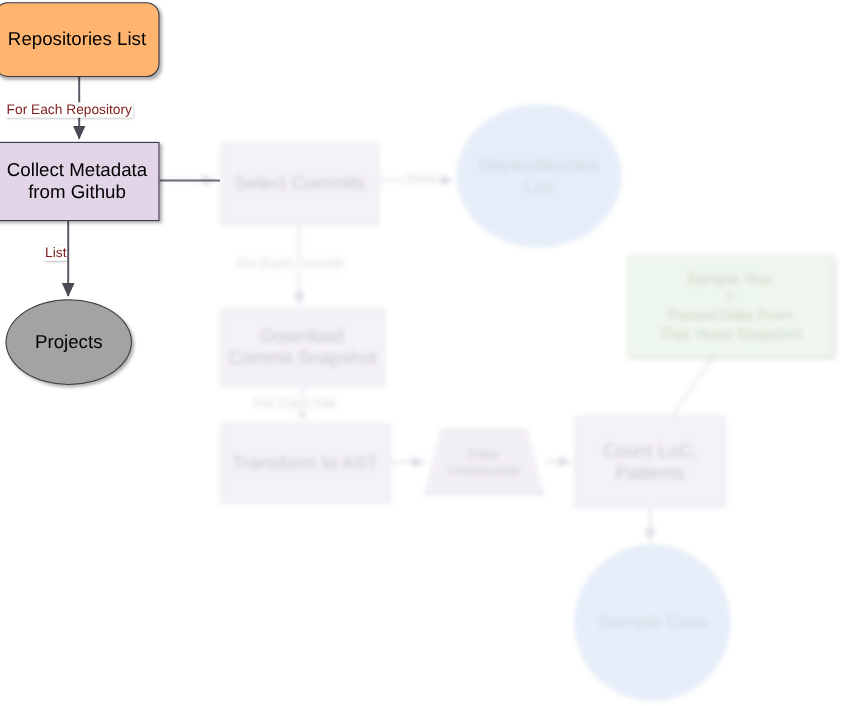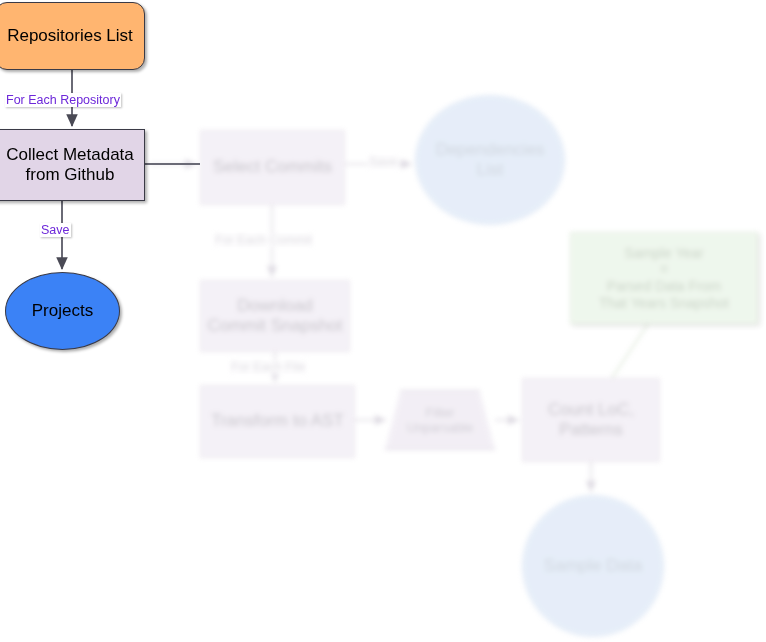--- a/index.html
+++ b/index.html
@@ -31,21 +31,21 @@
     box-shadow:2px 2px 3px rgba(0,0,0,0.32);
   }
   .rounded{
     border:1px solid #3a3a46;
     background:#ffb570;
     border-radius:12px;
     box-shadow:2px 2px 3px rgba(0,0,0,0.32);
   }
   .ellipse{
     border:1px solid #3a3a46;
-    background:#3b82f6;
+    background:#a3a3a3;
     border-radius:50%;
     box-shadow:2px 2px 3px rgba(0,0,0,0.32);
   }
   .circle{
     border:1px solid #b8c6dd;
     background:#c5d7f0;
     border-radius:50%;
   }
   .note{
     border:1px solid #aec5a5;
@@ -56,21 +56,21 @@
     border:1px solid #b3a8bd;
     background:#e4dcea;
     clip-path:polygon(14% 0%, 86% 0%, 100% 100%, 0% 100%);
     box-shadow:2px 2px 3px rgba(0,0,0,0.18);
   }
 
   
   .edge-label{
     position:absolute;
     background:#ffffff;
-    color:#6d28d9;
+    color:#7f1d1d;
     font-size:12.5px;
     padding:0 1px;
     white-space:nowrap;
     box-shadow:1px 1px 2px rgba(0,0,0,0.25);
   }
   .edge-label.faded{
     box-shadow:none;
     color:#b9b4c0;
     background:#fbfafc;
   }
@@ -218,17 +218,17 @@
     <div class="node rect n-collect">
       <span>Collect Metadata
 from Github</span>
     </div>
 
     <div class="node ellipse n-projects">
       <span>Projects</span>
     </div>
 
     <div class="edge-label" style="left:5px;top:93px;">For Each Repository</div>
-    <div class="edge-label" style="left:40px;top:223px;">Save</div>
+    <div class="edge-label" style="left:40px;top:223px;">List</div>
 
   </div>
 
 </div>
 
 </body></html>

